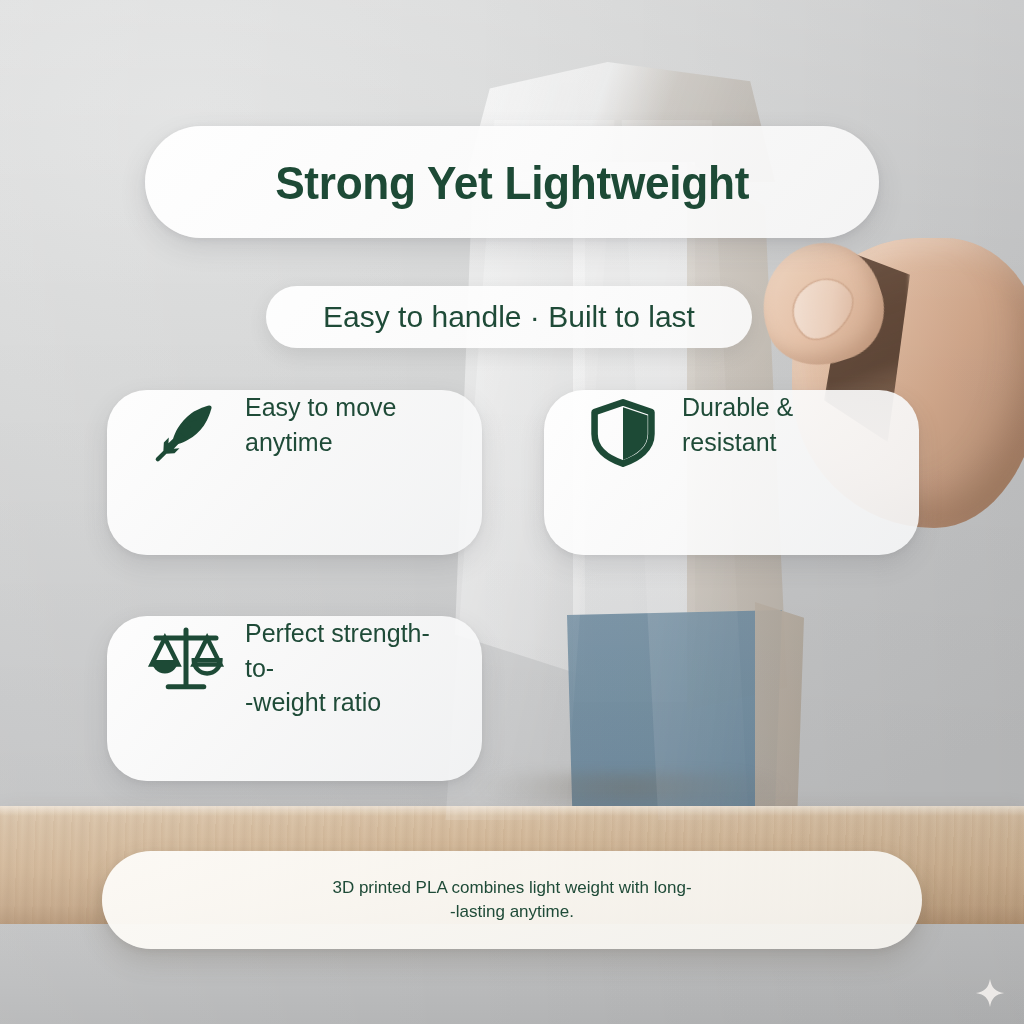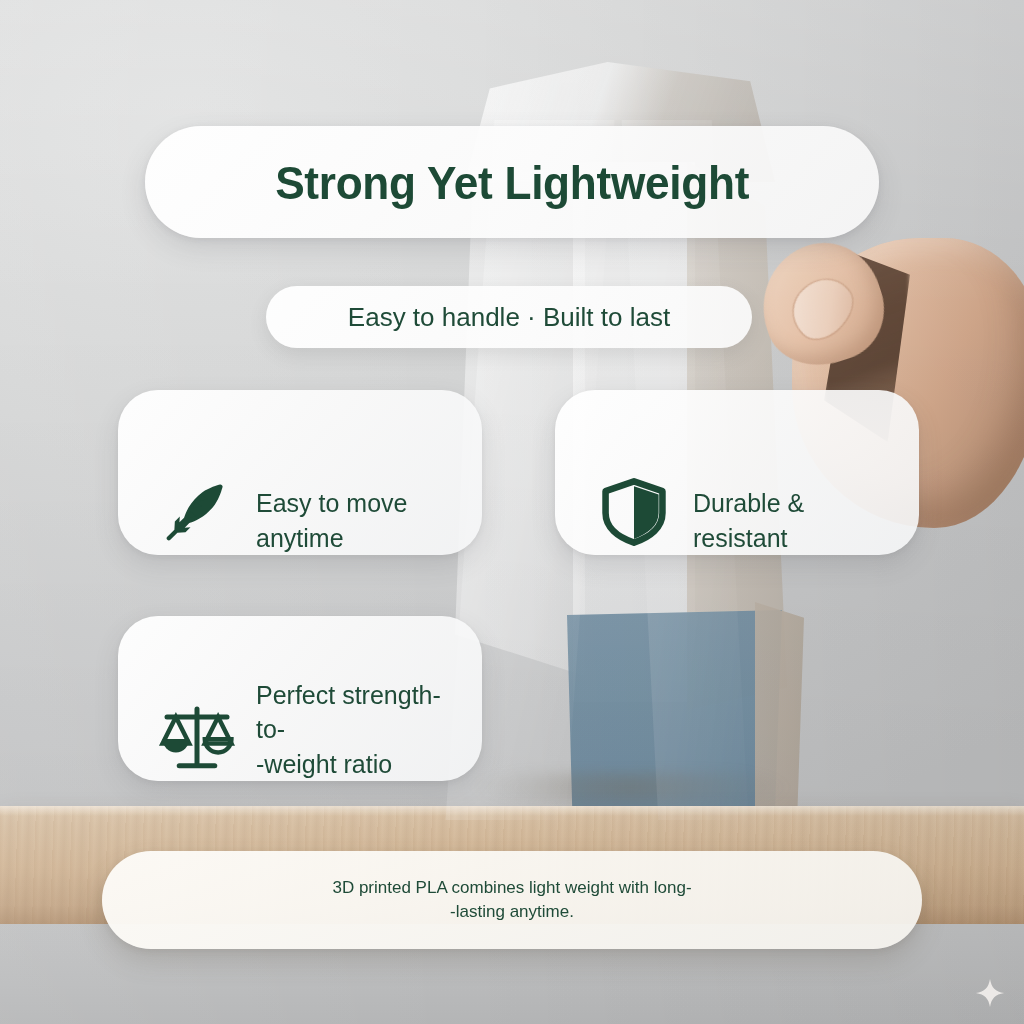--- a/index.html
+++ b/index.html
@@ -154,43 +154,42 @@
   .pill-sub {
     position: absolute;
     left: 266px; top: 286px; width: 486px; height: 62px;
     border-radius: 34px;
     background: linear-gradient(135deg, rgba(255,255,255,0.96) 0%, rgba(250,250,250,0.93) 100%);
     box-shadow: 0 7px 18px rgba(90,90,95,0.14);
     display: flex; align-items: center; justify-content: center;
   }
   .sub-text {
     color: #1f4b38;
-    font-size: 26px;
+    font-size: 30px;
     font-weight: 400;
   }
 
   .grid {
     position: absolute;
     left: 107px; top: 390px;
     width: 812px;
     display: grid;
     grid-template-columns: 375px 375px;
     grid-template-rows: 165px 165px;
     column-gap: 62px;
     row-gap: 61px;
   }
   .card {
     border-radius: 40px;
     background: linear-gradient(128deg, rgba(255,255,255,0.96) 0%, rgba(251,251,251,0.92) 48%, rgba(245,246,247,0.90) 100%);
     box-shadow: 0 10px 24px rgba(85,85,92,0.16), 0 2px 5px rgba(85,85,92,0.08);
     display: flex;
-    align-items: flex-end;
+    align-items: flex-start;
     padding: 0 26px 0 36px;
     box-sizing: border-box;
-    margin-left: 11px;
   }
   .card-icon {
     flex: 0 0 auto;
     width: 86px; height: 86px;
     display: flex; align-items: center; justify-content: center;
     margin-right: 16px;
   }
   .card-icon svg { display: block; }
   .card-text {
     color: #1f4b38;

